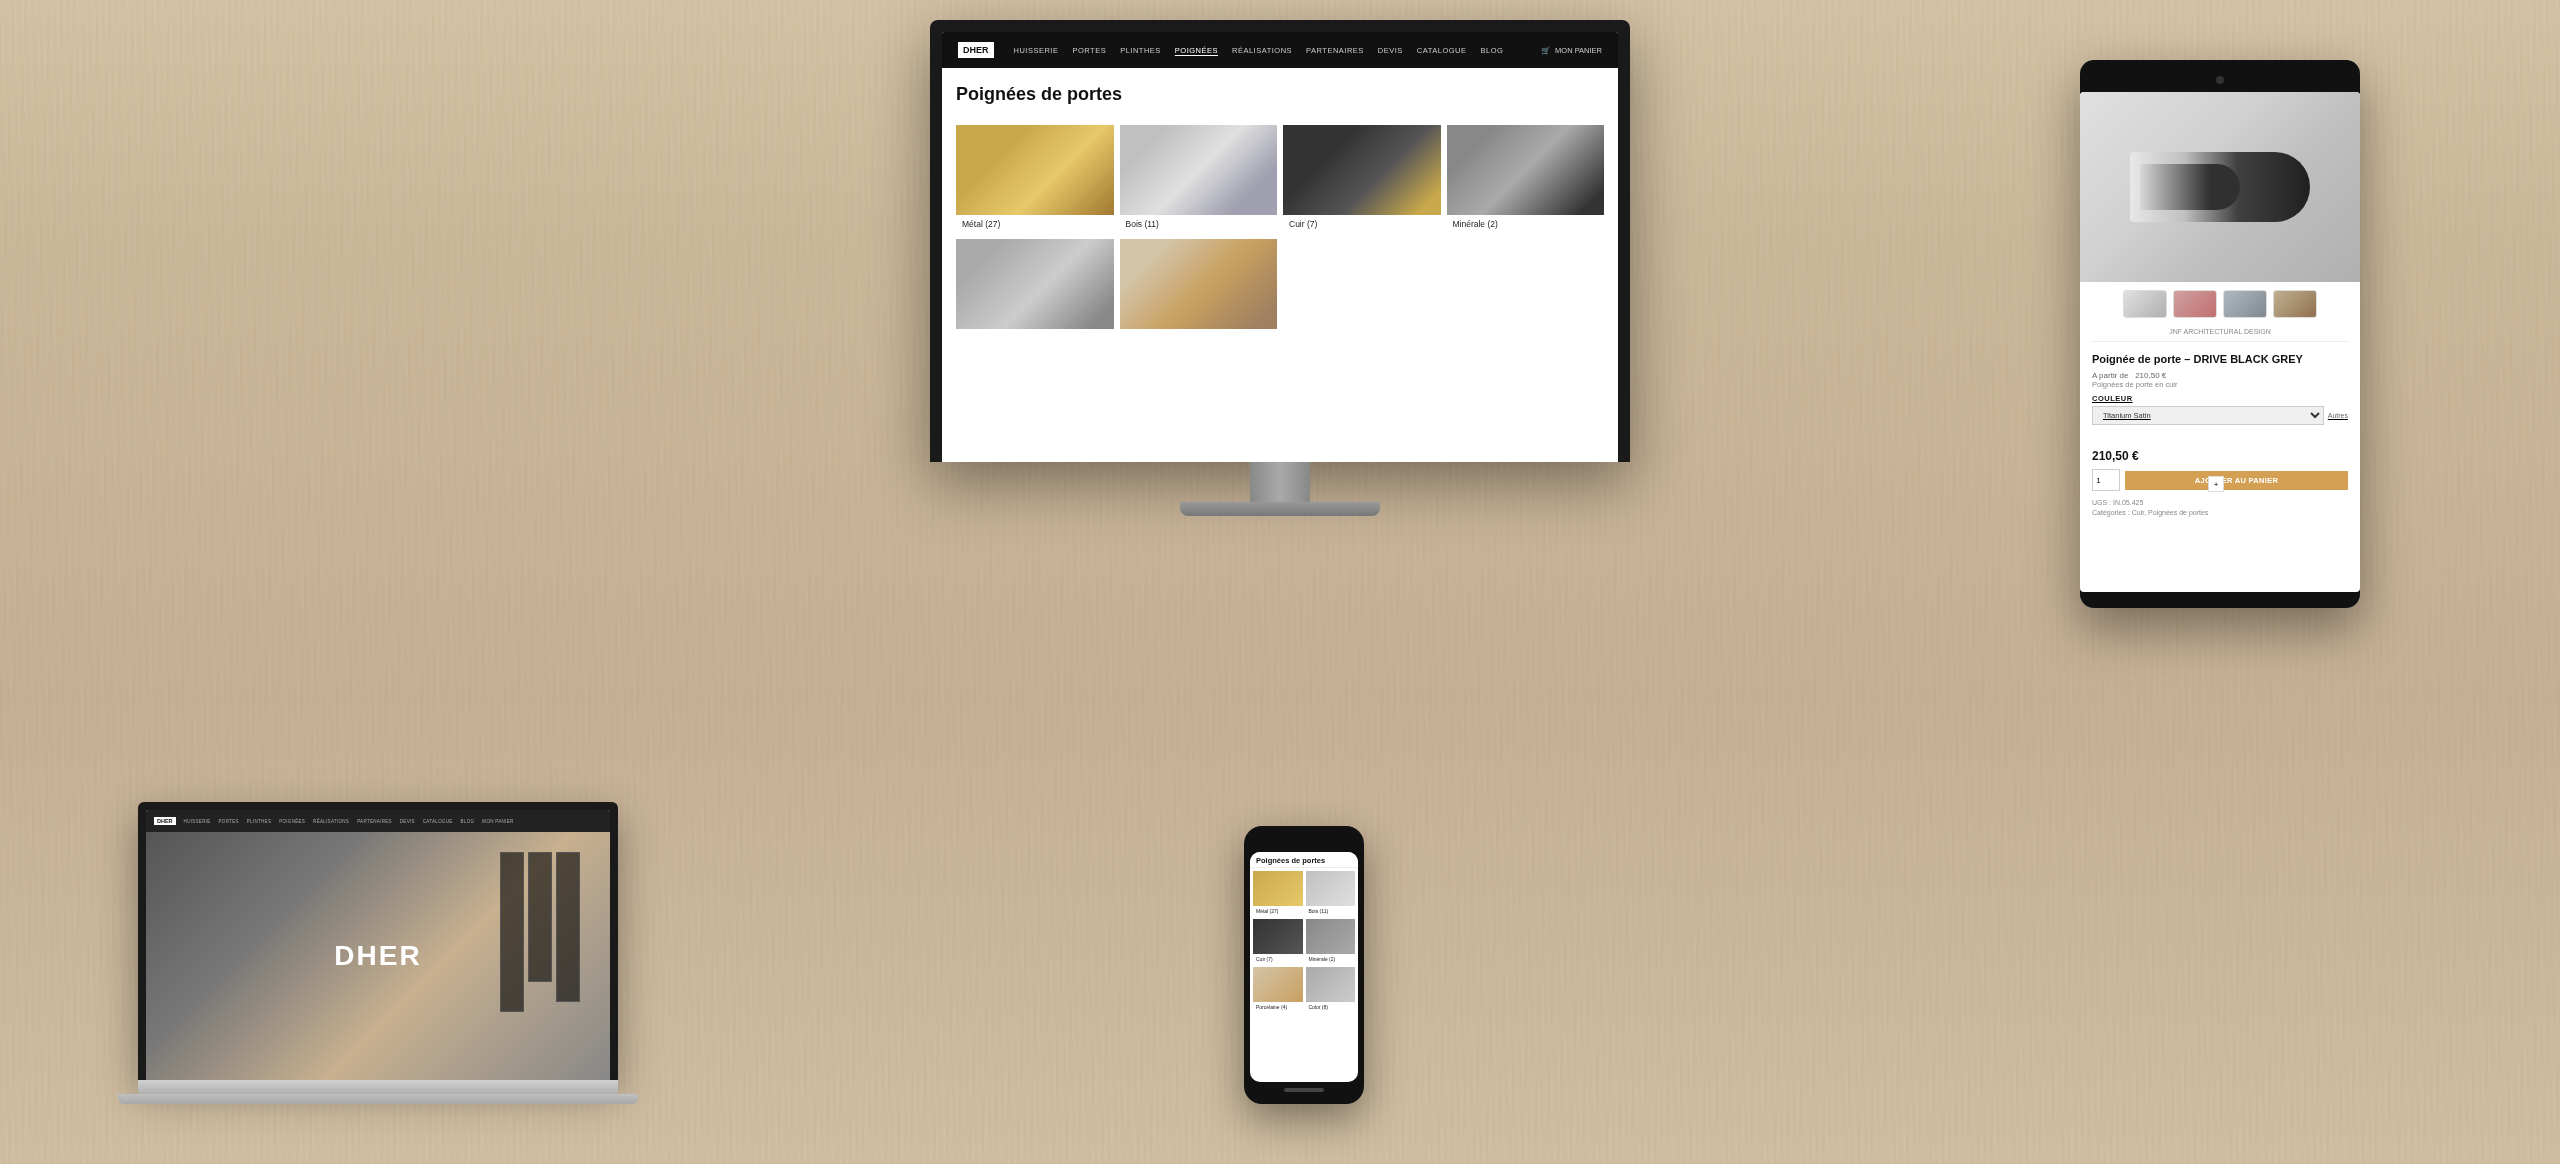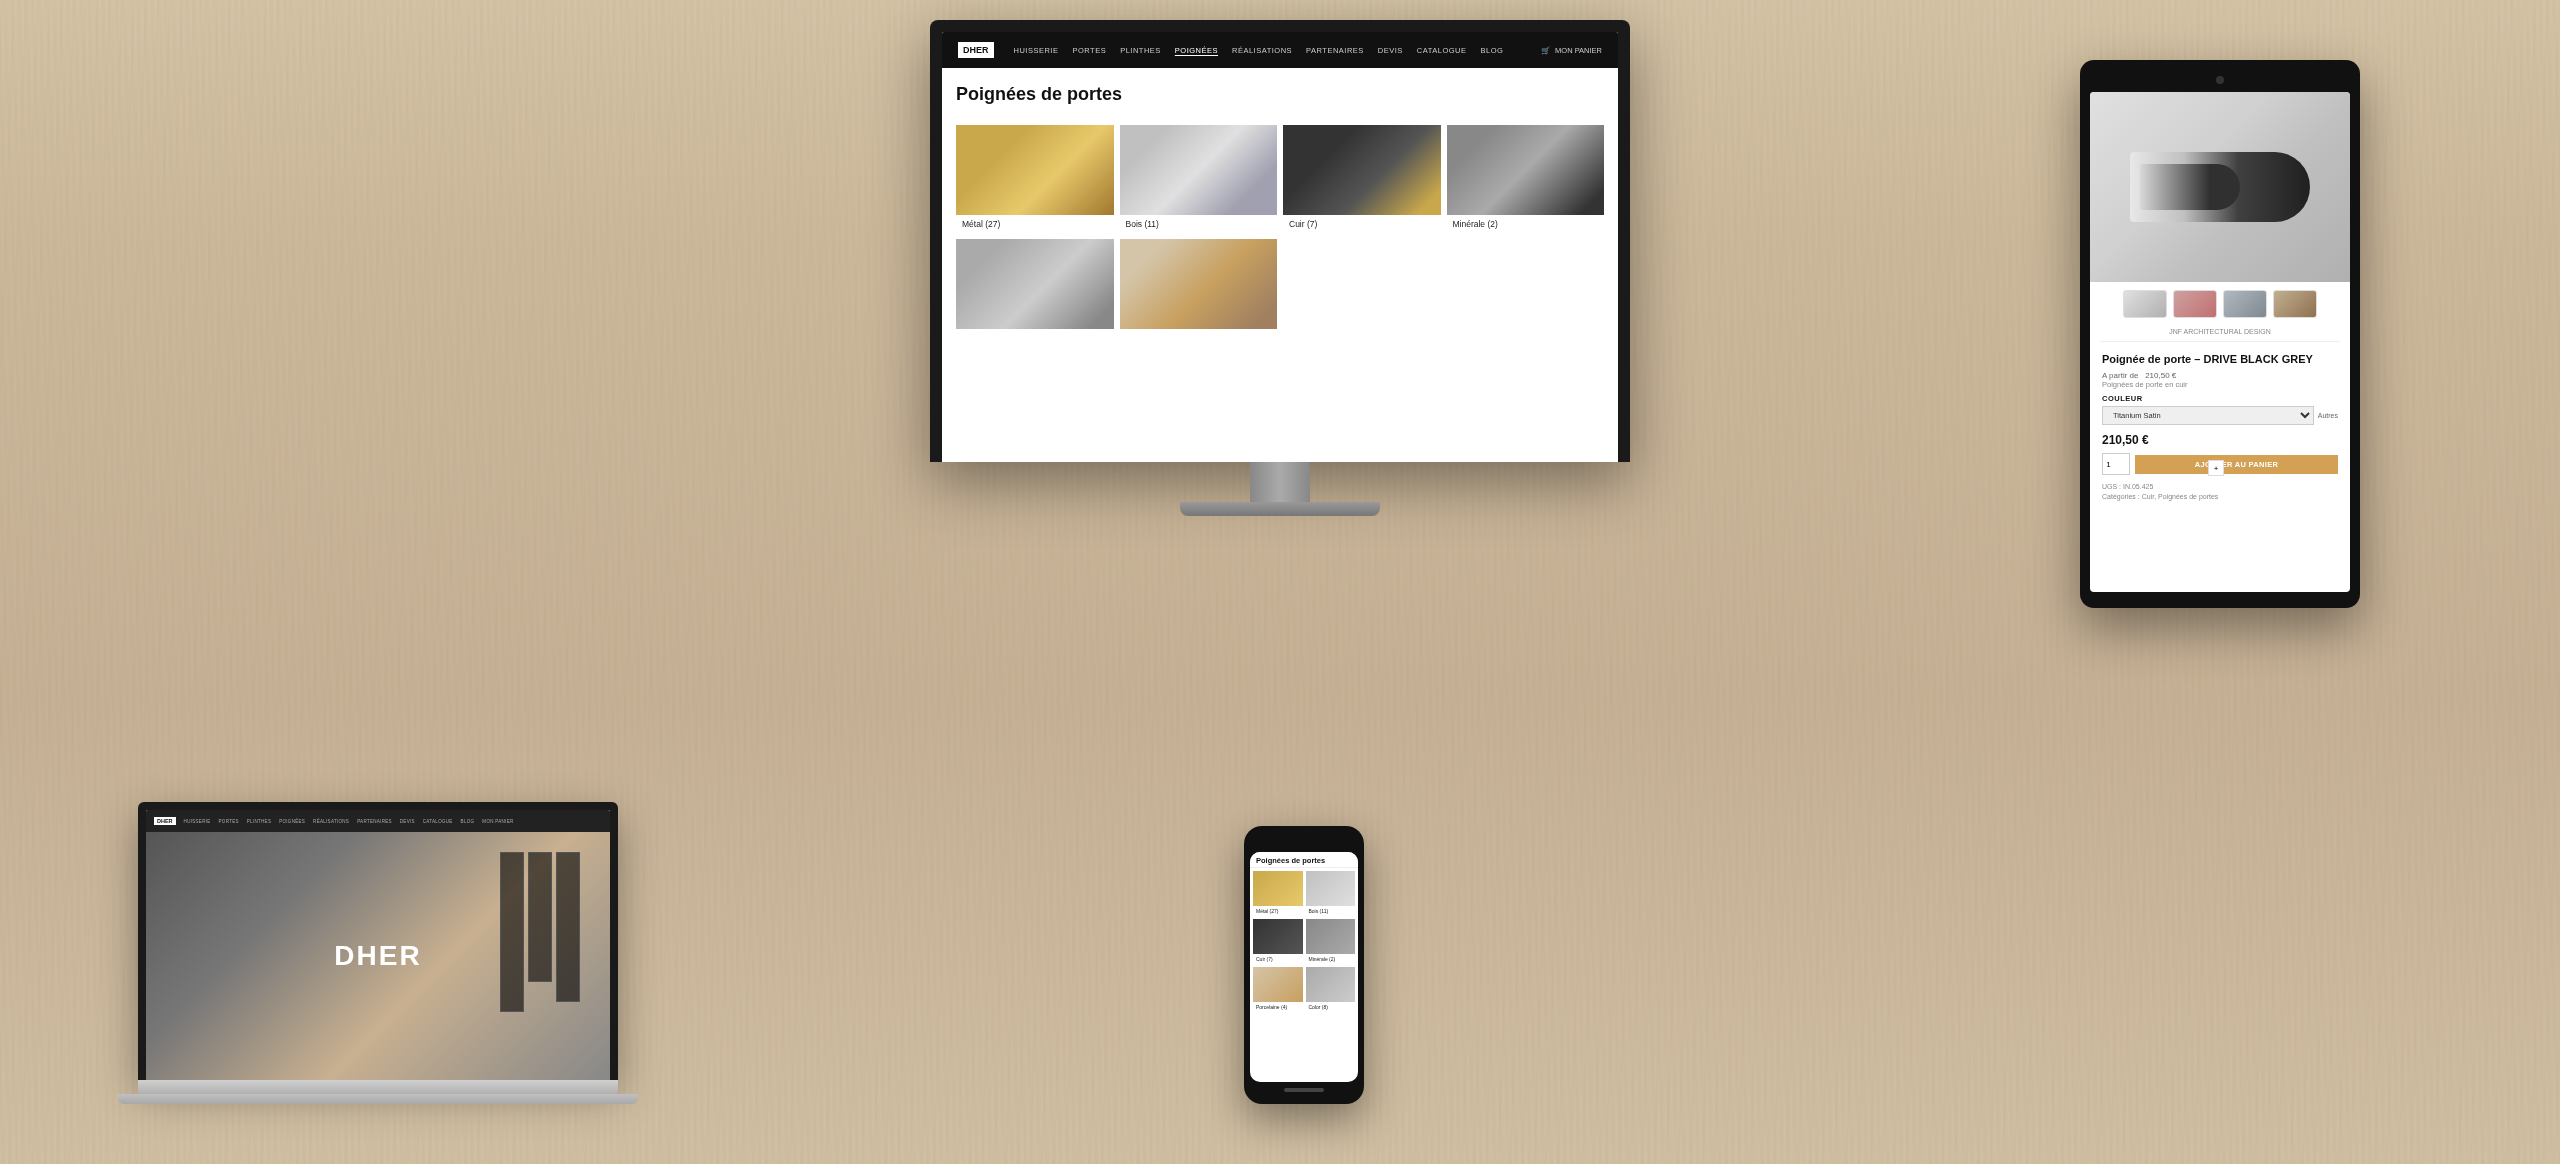--- a/index.html
+++ b/index.html
@@ -290,21 +290,21 @@
     .tablet-wrap {
       position: absolute;
       right: 200px;
       top: 60px;
       width: 280px;
     }
 
     .tablet-outer {
       background: #111;
       border-radius: 14px;
-      padding: 16px 10px;
+      padding: 16px 0;
       box-shadow: 0 20px 50px rgba(0,0,0,0.4);
       width: 280px;
     }
 
     .tablet-screen {
       background: #fff;
       width: 100%;
       height: 500px;
       overflow: hidden;
       border-radius: 4px;
@@ -387,21 +387,22 @@
       line-height: 1.3;
     }
 
     .tab-price-label {
       font-size: 8px;
       color: #666;
       margin-bottom: 0;
     }
 
     .tab-color-section {
-      margin-bottom: 8px;
+      margin-bottom: 24px;
+      text-decoration: underline;
     }
 
     .tab-color-label {
       font-size: 7.5px;
       font-weight: 600;
       color: #111;
       letter-spacing: 0.5px;
       margin-bottom: 3px;
     }
 

